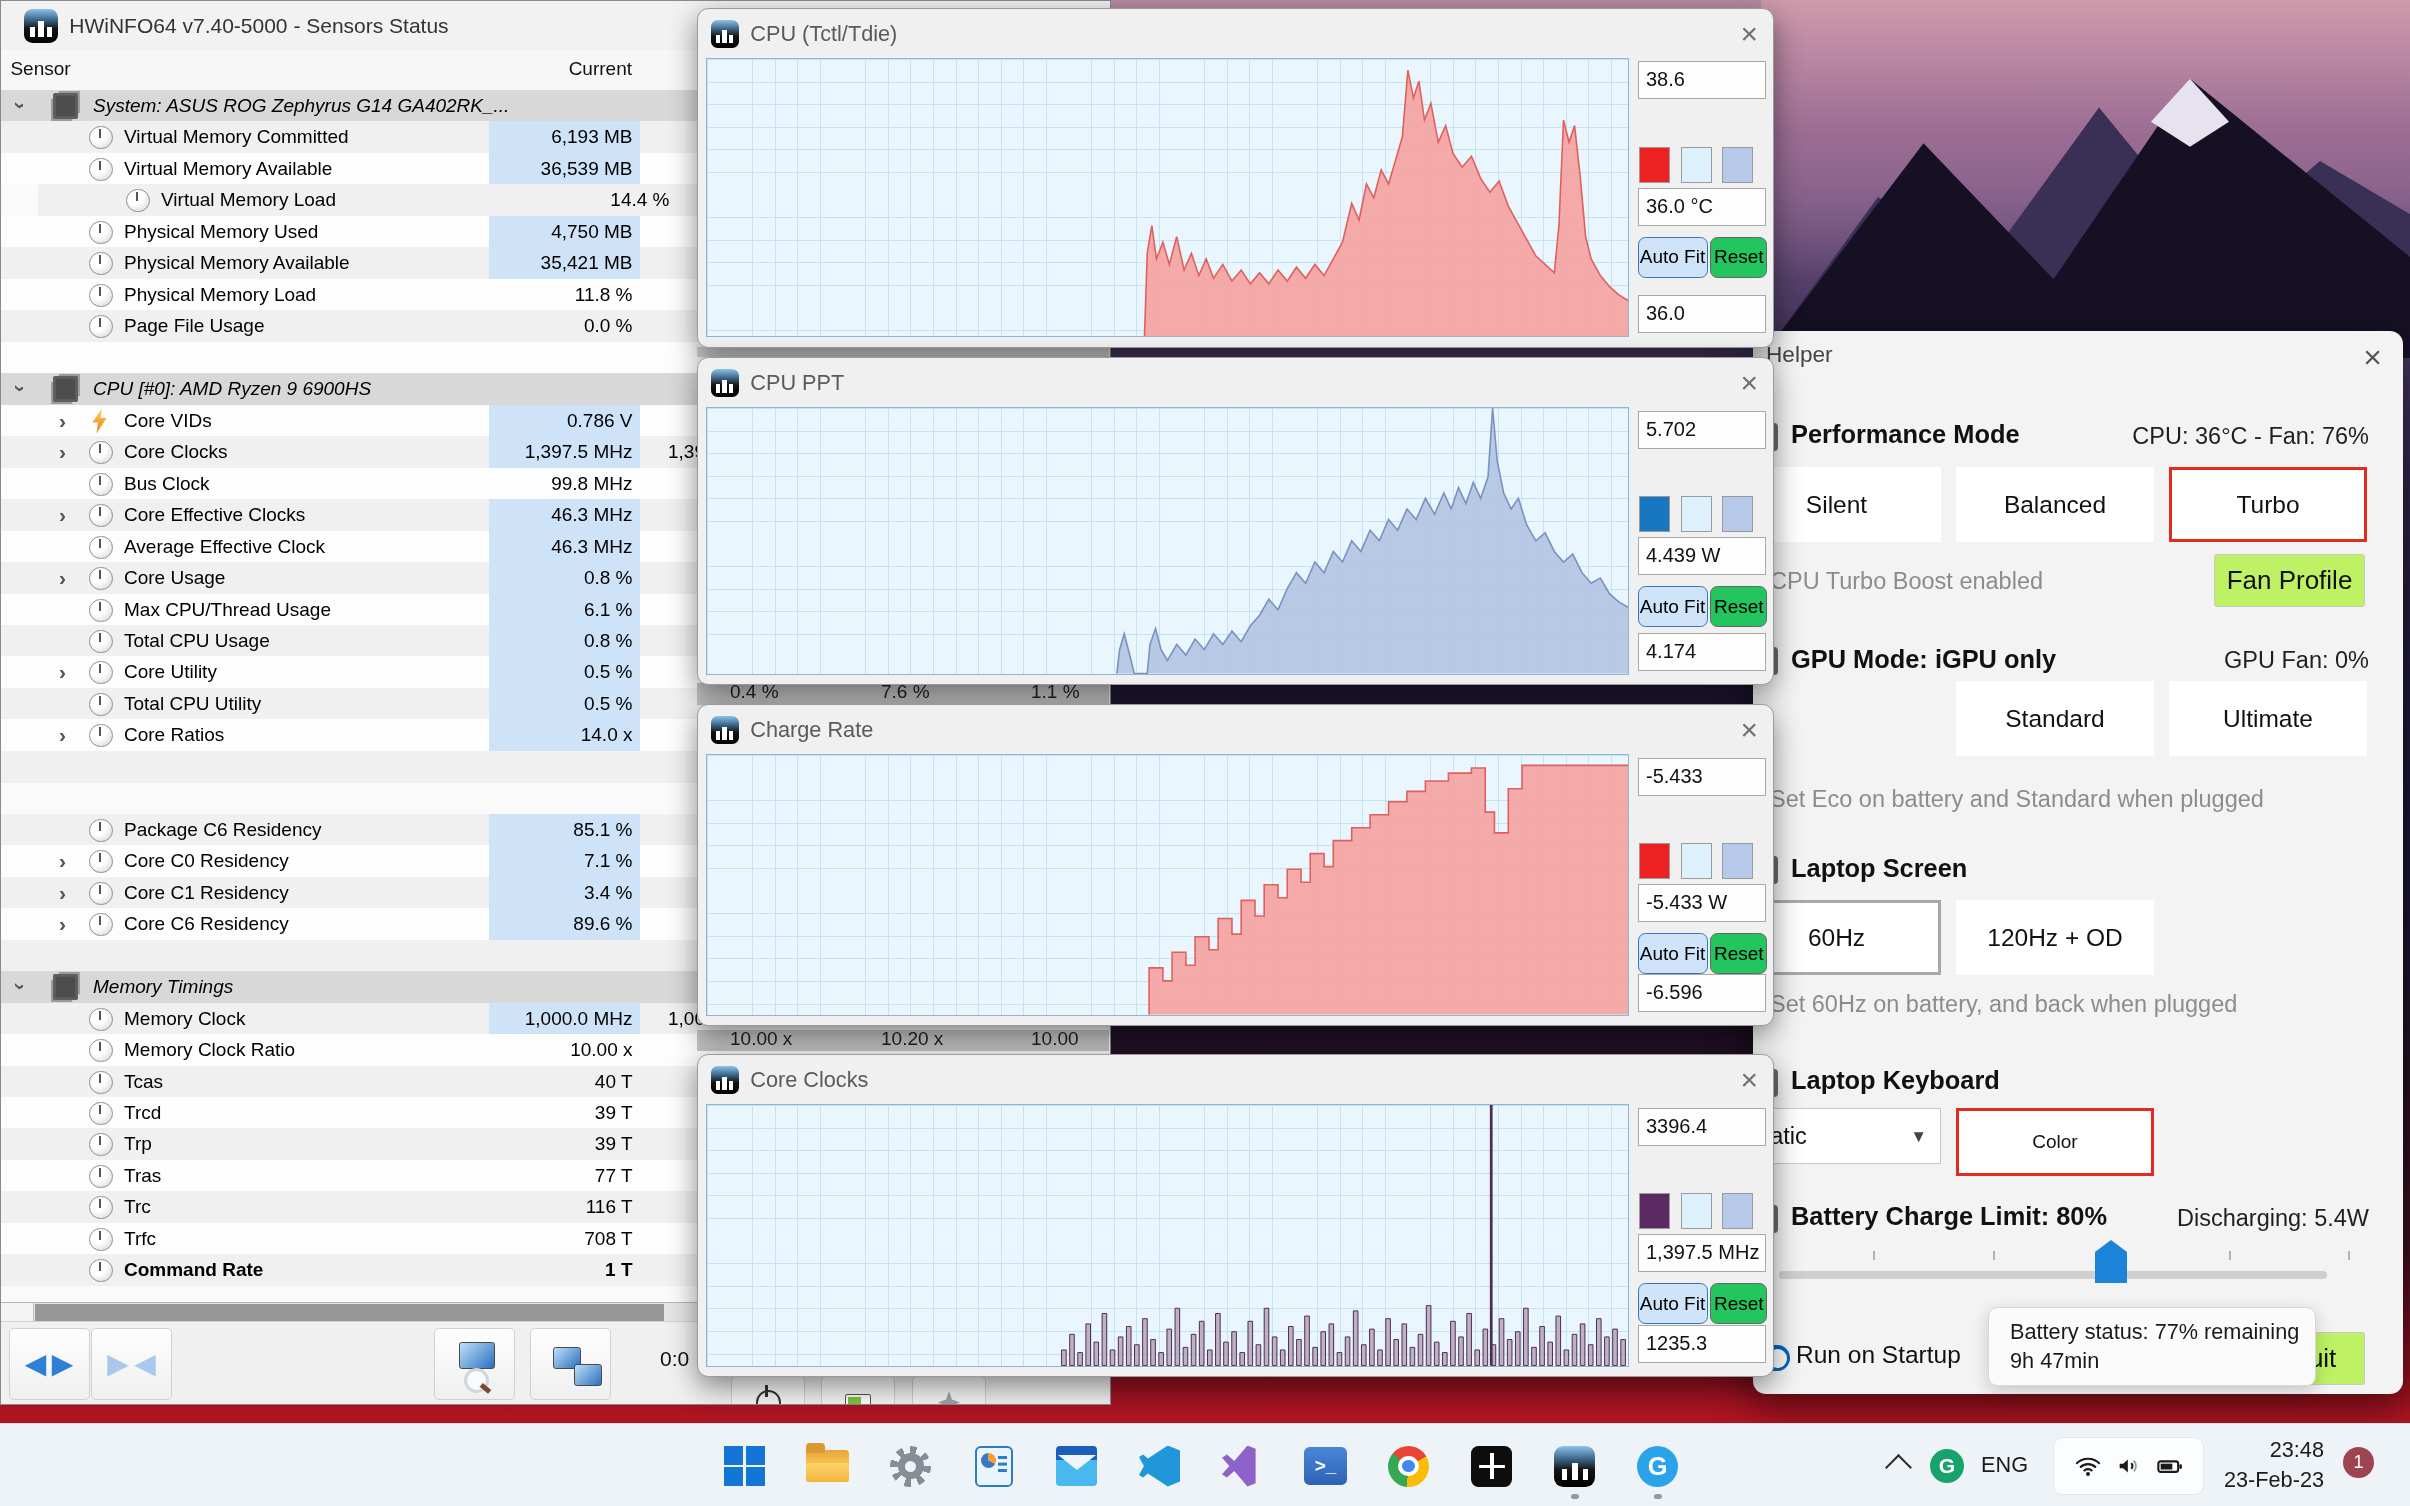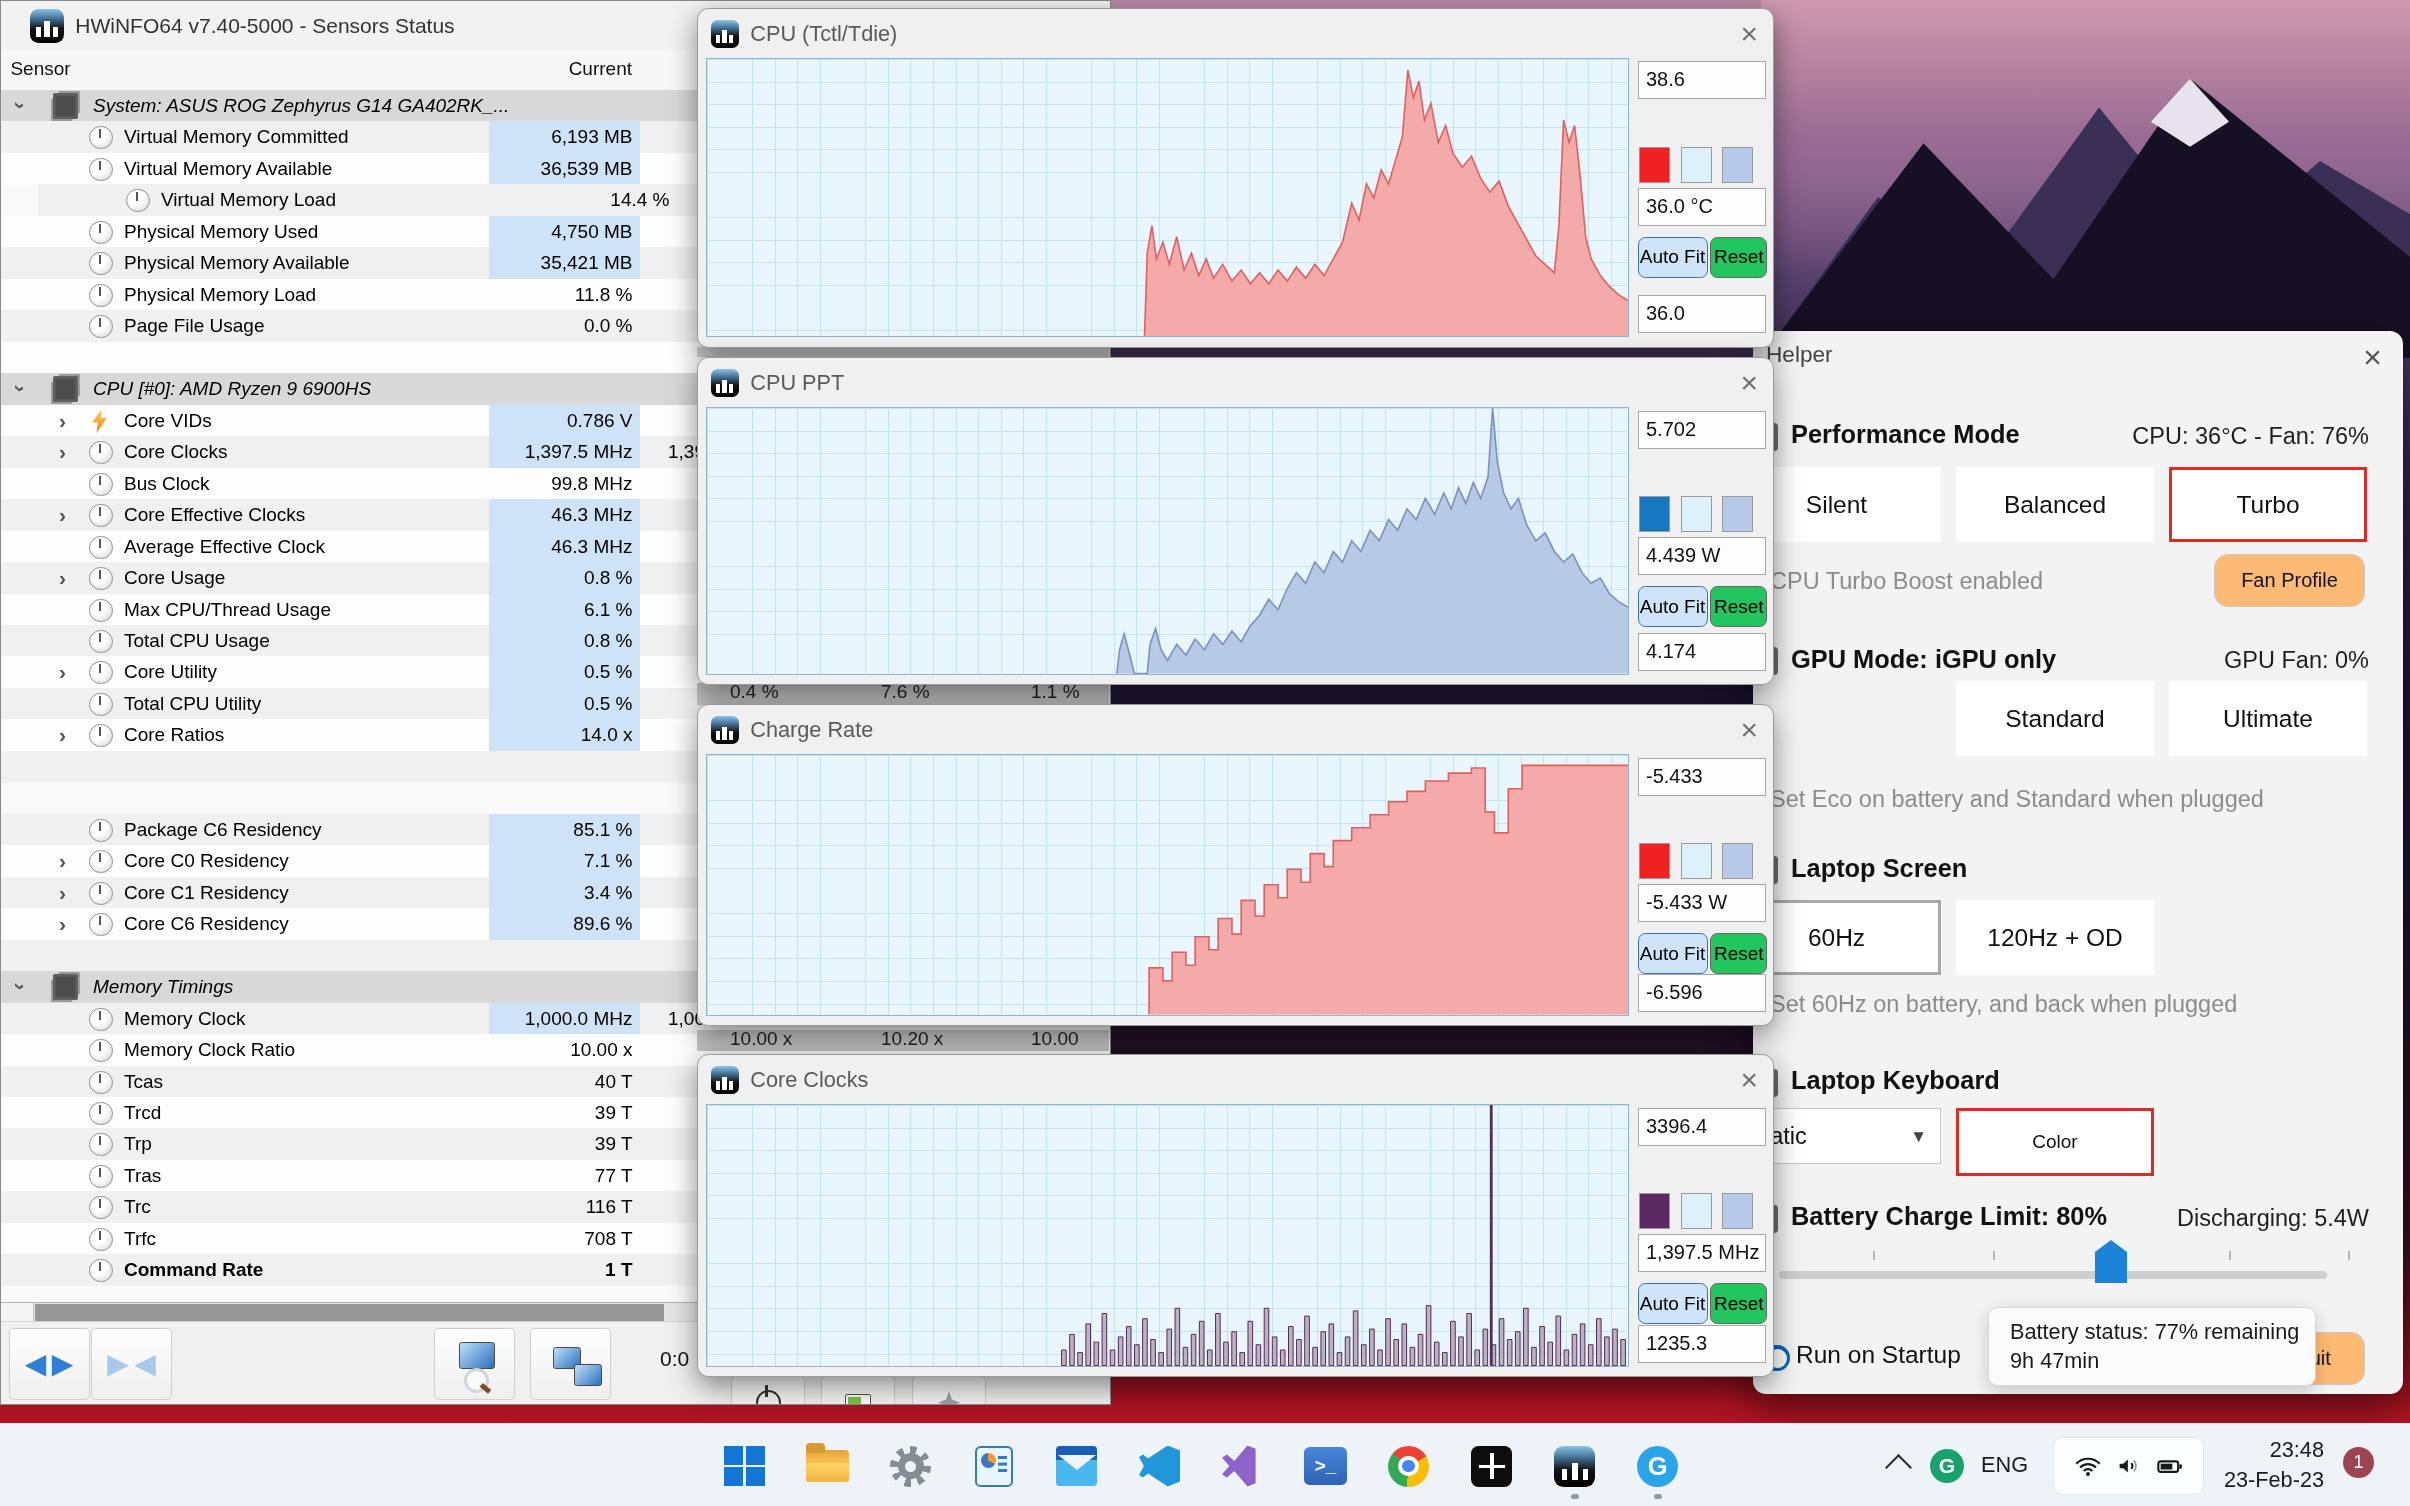--- a/index.html
+++ b/index.html
@@ -15,21 +15,21 @@
   #mountain .far{position:absolute;inset:0;background:#3a2f55;
     clip-path:polygon(0 100%,18% 55%,34% 75%,52% 30%,70% 70%,86% 45%,100% 60%,100% 100%);}
   #mountain .near{position:absolute;inset:0;background:#161024;
     clip-path:polygon(0 100%,25% 40%,45% 78%,66% 22%,100% 72%,100% 100%);}
   #mountain .snow{position:absolute;inset:0;background:#e6e2ee;
     clip-path:polygon(60% 34%,66% 22%,72% 34%,66% 41%);}
 
   
   #hwin{position:absolute;left:0;top:0;width:1109px;height:1403px;background:#fafafa;
     border:0.9px solid #8a8a8a;z-index:10;overflow:hidden;}
-  .htitle{height:49px;display:flex;align-items:center;gap:11.3px;padding-left:29px;
+  .htitle{height:49px;display:flex;align-items:center;gap:11.3px;padding-left:23px;
     font-size:21px;color:#333;background:#f2f2f2;border-bottom:0.9px solid #c9c9c9;}
   .hwico{width:34px;height:34px;border-radius:8.5px;position:relative;flex:0 0 auto;
     background:linear-gradient(180deg,#8cc3ec 0%,#3c6586 32%,#141414 58%,#000 100%);}
   .hwico::before{content:'';position:absolute;left:14px;bottom:5.6px;width:5.6px;height:16px;background:#fff;}
   .hwico::after{content:'';position:absolute;left:5.6px;bottom:5.6px;width:5.6px;height:10.4px;background:#fff;
     box-shadow:17px 0 0 #fff;}
   .hheader{position:absolute;top:49px;left:0;width:1109px;height:40px;background:#f7f7f7;
     border-bottom:0.9px solid #e0e0e0;font-size:19px;color:#111;}
   .hheader .c1{position:absolute;left:9.4px;top:7.5px;}
   .hheader .c2{position:absolute;left:488px;width:143px;top:7.5px;text-align:right;}
@@ -115,22 +115,22 @@
   #ghelper .gh-close{position:absolute;right:21px;top:7.5px;font-size:32px;color:#555;}
   .gh-h{position:absolute;left:38px;font-size:25.4px;font-weight:bold;white-space:nowrap;}
   .gh-status{position:absolute;right:34px;font-size:23.5px;color:#1f1f1f;white-space:nowrap;}
   .gh-note{position:absolute;left:17px;font-size:23.5px;color:#8c8c8c;white-space:nowrap;}
   .gh-btn{position:absolute;height:75px;background:#fff;display:flex;align-items:center;justify-content:center;
     font-size:24.5px;box-sizing:border-box;}
   .gh-btn.sel-red{border:3.8px solid #e02b20;}
   .gh-btn.sel-green{border:3.8px solid #13a07a;}
   .gh-btn.sel-gray{border:3.8px solid #a8a8a8;}
   .gh-sec-ico{position:absolute;left:-7.5px;width:32px;height:28px;background:#6b6b6b;border-radius:3.8px;}
-  .gh-smallbtn{position:absolute;background:#fdba74;border:0.9px solid #c8c8c8;border-radius:14px;
-    display:flex;align-items:center;justify-content:center;font-size:20px;box-sizing:border-box;}
+  .gh-smallbtn{position:absolute;background:#bef264;border:0.9px solid #c8c8c8;border-radius:3px;
+    display:flex;align-items:center;justify-content:center;font-size:26px;box-sizing:border-box;}
   .gh-drop{position:absolute;left:-21px;top:777px;width:209px;height:56px;background:#fff;border:0.9px solid #c8c8c8;
     font-size:23.5px;line-height:55px;padding-left:15px;box-sizing:border-box;}
   .gh-drop .da{position:absolute;right:13px;top:0;font-size:17px;color:#444;}
   .colorbtn{left:203px;top:777px;width:198px;height:56px;border:3.8px solid #e02b20 !important;border-radius:0 !important;}
   .sl-track{position:absolute;left:26px;top:940px;width:548px;height:7.5px;background:#cfcfcf;border-radius:3.8px;}
   .sl-tick{position:absolute;top:920px;width:1.9px;height:9.4px;background:#b5b5b5;}
   .sl-handle{position:absolute;left:342px;top:909px;width:32px;height:43px;background:#1b83d8;
     clip-path:polygon(50% 0,100% 28%,100% 100%,0 100%,0 28%);}
   .toggle{position:absolute;left:-5.6px;top:1014px;width:43px;height:26px;background:#0067c0;border-radius:13px;}
   .toggle::after{content:'';position:absolute;right:3.8px;top:3.8px;width:19px;height:19px;border-radius:50%;background:#fff;}

